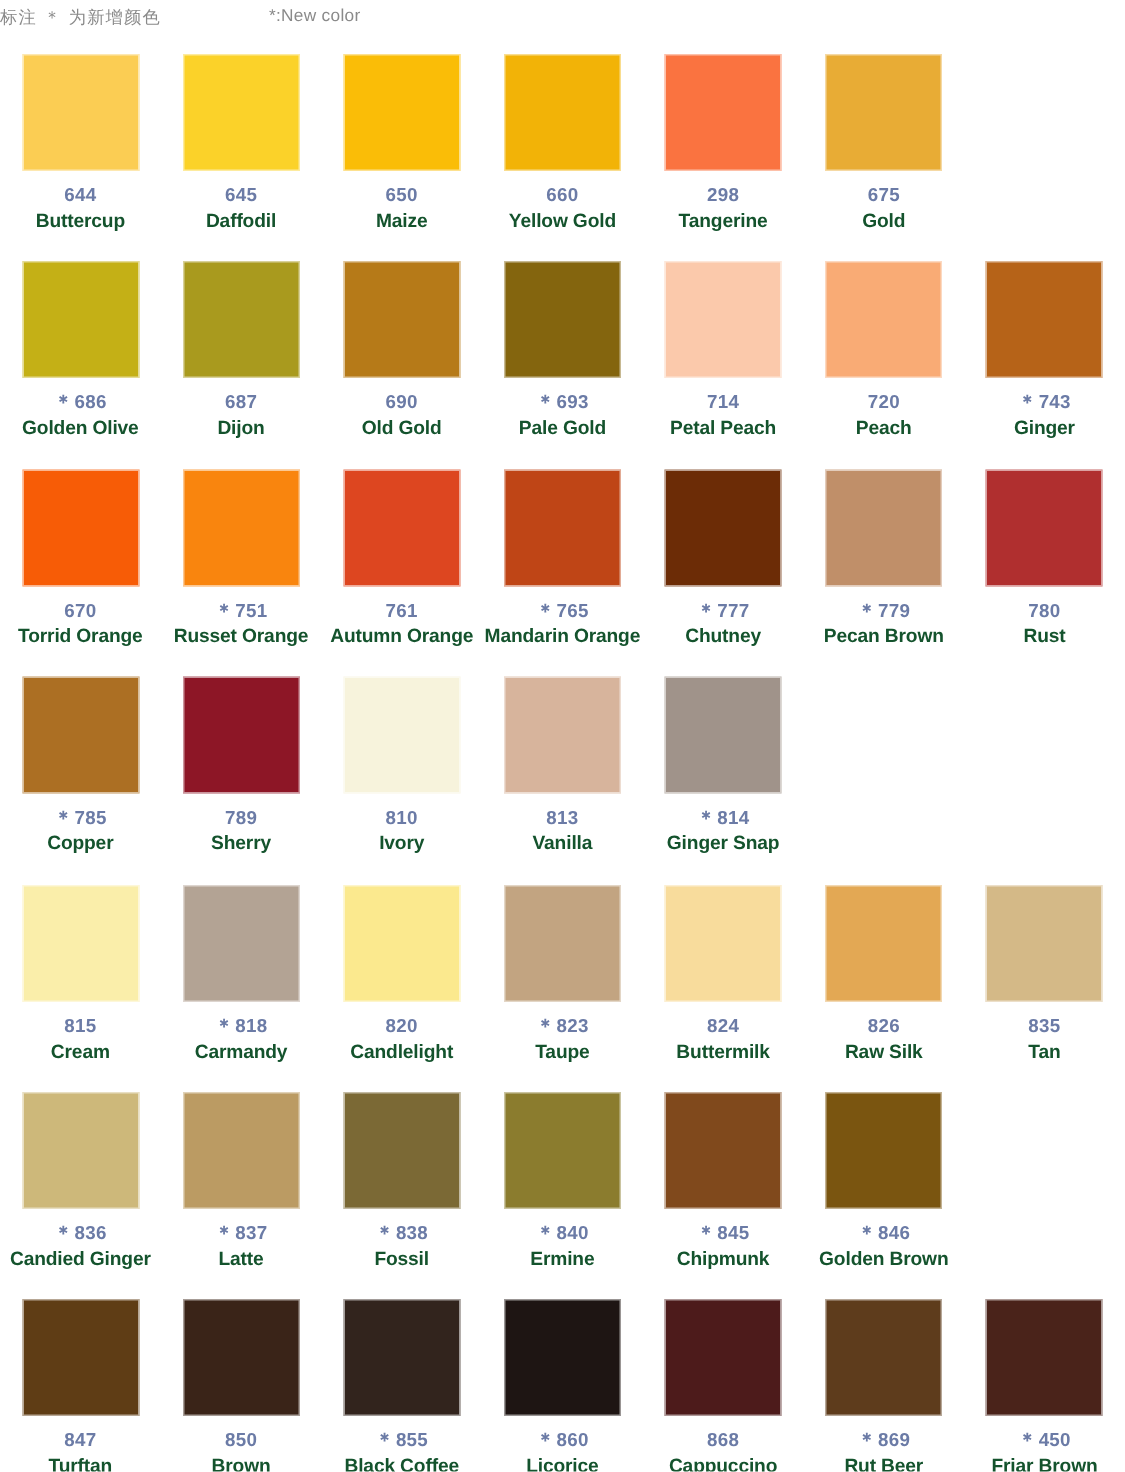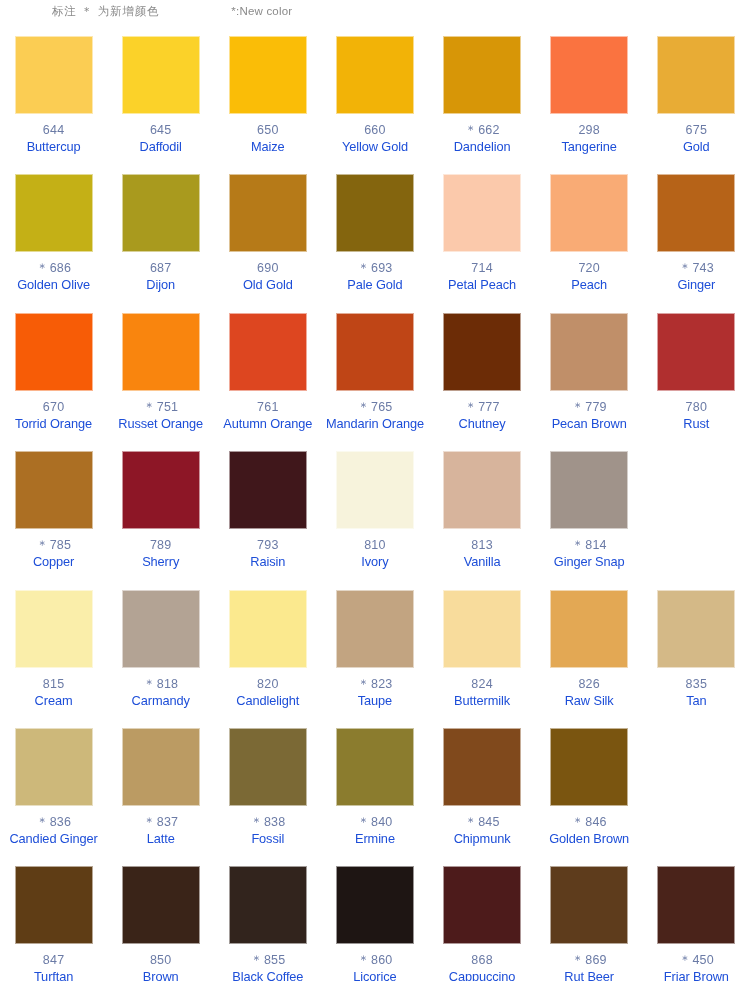--- a/index.html
+++ b/index.html
@@ -19,21 +19,20 @@
 
   
   #legend {
     position: absolute;
     top: 0;
     left: 0;
     width: 750px;
     height: 22px;
     display: flex;
     align-items: center;
-    padding-left: 52px;
     white-space: nowrap;
   }
   #legend .legend-cn {
     font-family: "DejaVu Sans", sans-serif;
     font-size: 11.5px;
     color: #8a8a8a;
     letter-spacing: 0.8px;
   }
   #legend .legend-en {
     font-family: "Liberation Sans", sans-serif;
@@ -47,20 +46,21 @@
   #grid {
     position: absolute;
     top: 28px;
     left: 0;
     width: 750px;
   }
   .swatch-row {
     display: flex;
     width: 750px;
     height: 138.4px;
+    font-weight: bold;
   }
   .swatch-cell {
     width: 107.14px;
     display: flex;
     flex-direction: column;
     align-items: center;
     padding-top: 8px;
   }
   .swatch-chip {
     width: 78px;
@@ -79,21 +79,21 @@
   }
   .swatch-code .new-mark {
     color: #6b7ba6;
     font-size: 12.5px;
     padding-right: 1px;
   }
   .swatch-name {
     margin-top: 1px;
     font-size: 12.8px;
     line-height: 16px;
-    color: #1d4ed8;
+    color: #14532d;
     text-align: left;
     white-space: nowrap;
     letter-spacing: -0.1px;
   }
 </style>
 </head>
 <body>
 
 <div id="legend">
   <span class="legend-cn">标注 ＊ 为新增颜色</span>
@@ -116,25 +116,20 @@
         <div class="swatch-chip" title="Maize" style="background: rgb(250, 189, 7);"></div>
         <div class="swatch-code"><span>650</span></div>
         <div class="swatch-name">Maize</div>
       </div>
       <div class="swatch-cell">
         <div class="swatch-chip" title="Yellow Gold" style="background: rgb(242, 179, 7);"></div>
         <div class="swatch-code"><span>660</span></div>
         <div class="swatch-name">Yellow Gold</div>
       </div>
       <div class="swatch-cell">
-        <div class="swatch-chip" title="Dandelion" style="background: rgb(215, 150, 7);"></div>
-        <div class="swatch-code"><span class="new-mark">＊</span><span>662</span></div>
-        <div class="swatch-name">Dandelion</div>
-      </div>
-      <div class="swatch-cell">
         <div class="swatch-chip" title="Tangerine" style="background: rgb(250, 115, 64);"></div>
         <div class="swatch-code"><span>298</span></div>
         <div class="swatch-name">Tangerine</div>
       </div>
       <div class="swatch-cell">
         <div class="swatch-chip" title="Gold" style="background: rgb(232, 172, 53);"></div>
         <div class="swatch-code"><span>675</span></div>
         <div class="swatch-name">Gold</div>
       </div>
     </div>
@@ -217,25 +212,20 @@
         <div class="swatch-chip" title="Copper" style="background: rgb(172, 111, 35);"></div>
         <div class="swatch-code"><span class="new-mark">＊</span><span>785</span></div>
         <div class="swatch-name">Copper</div>
       </div>
       <div class="swatch-cell">
         <div class="swatch-chip" title="Sherry" style="background: rgb(141, 22, 38);"></div>
         <div class="swatch-code"><span>789</span></div>
         <div class="swatch-name">Sherry</div>
       </div>
       <div class="swatch-cell">
-        <div class="swatch-chip" title="Raisin" style="background: rgb(64, 23, 27);"></div>
-        <div class="swatch-code"><span>793</span></div>
-        <div class="swatch-name">Raisin</div>
-      </div>
-      <div class="swatch-cell">
         <div class="swatch-chip" title="Ivory" style="background: rgb(247, 243, 220);"></div>
         <div class="swatch-code"><span>810</span></div>
         <div class="swatch-name">Ivory</div>
       </div>
       <div class="swatch-cell">
         <div class="swatch-chip" title="Vanilla" style="background: rgb(215, 180, 156);"></div>
         <div class="swatch-code"><span>813</span></div>
         <div class="swatch-name">Vanilla</div>
       </div>
       <div class="swatch-cell">

